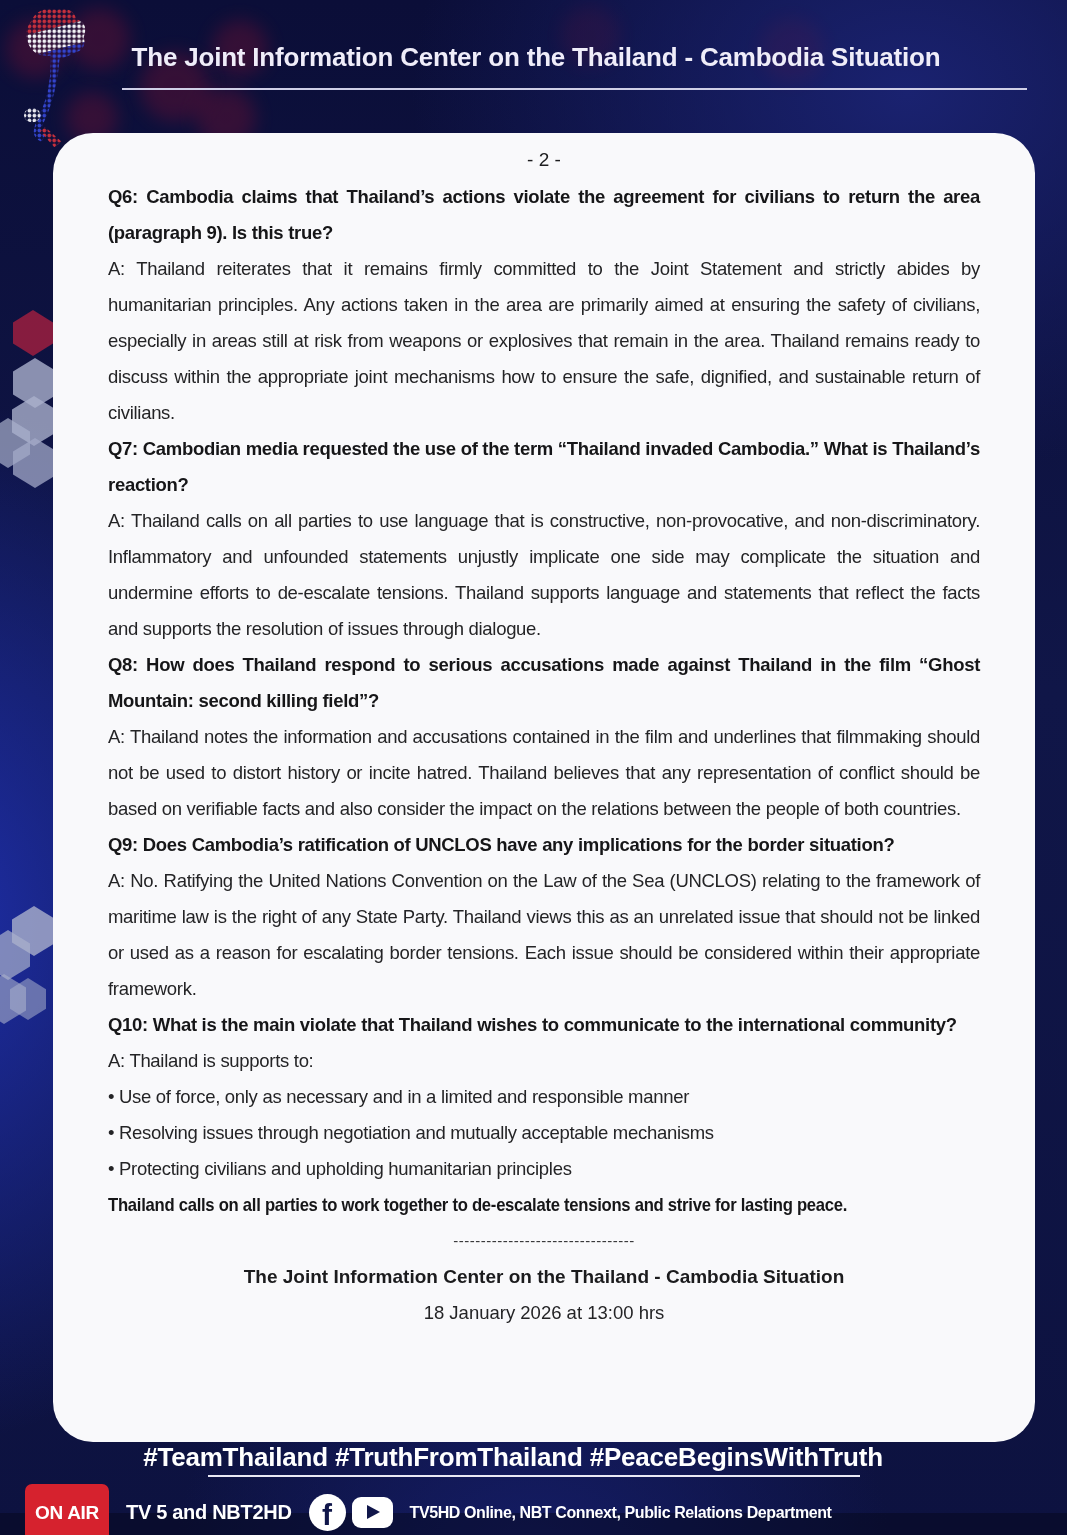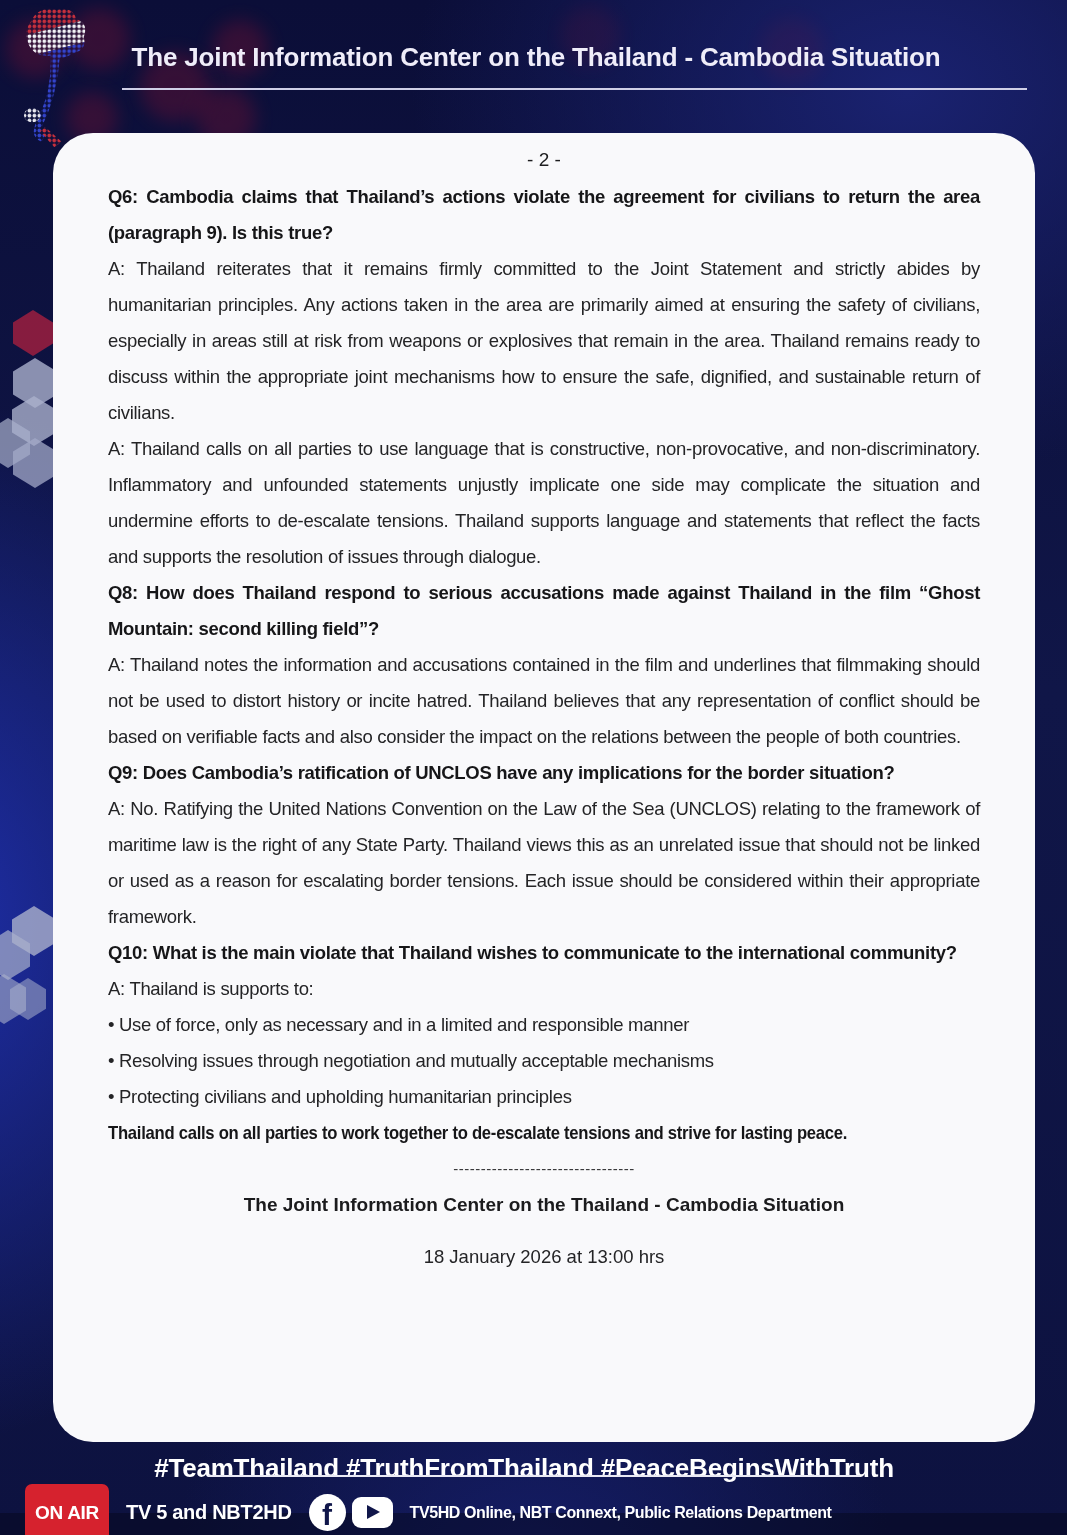--- a/index.html
+++ b/index.html
@@ -23,23 +23,23 @@
   .logo{position:absolute;left:12px;top:4px;}
   
   .card{position:absolute;left:53px;top:133px;width:982px;height:1309px;background:#f9f9fb;
     border-radius:40px;box-sizing:border-box;padding:12px 55px 0;color:#222;}
   .page-num{margin:0 0 4px;text-align:center;font-size:19px;line-height:30px;color:#1d1d1f;}
   .qa{margin:0;font-size:18.5px;line-height:36px;text-align:justify;letter-spacing:-0.3px;color:#242426;}
   .q{font-weight:700;color:#161618;}
   .closing{font-weight:700;white-space:nowrap;transform:scaleX(0.90);transform-origin:left center;text-align:left;color:#161618;}
   .dashes{margin:0;text-align:center;font-size:15px;line-height:36px;letter-spacing:.5px;color:#3a3a3c;}
   .org-line{margin:0;text-align:center;font-size:19px;line-height:36px;font-weight:600;color:#1b1b1d;}
-  .date-line{margin:16px;text-align:center;font-size:18.5px;line-height:36px;color:#242426;}
+  .date-line{margin:0;text-align:center;font-size:18.5px;line-height:36px;color:#242426;}
   
-  .hashtags{position:absolute;left:0;top:1441px;width:1024px;margin:12px;text-align:center;
+  .hashtags{position:absolute;left:0;top:1441px;width:1024px;margin:1px;text-align:center;
     color:#ffffff;font-weight:700;font-size:26px;letter-spacing:-0.2px;}
   .footer-line{position:absolute;left:208px;top:1475px;width:652px;height:2px;background:#e9e9f4;}
   .bottom-bar{position:absolute;left:25px;top:1484px;display:flex;align-items:center;gap:17px;color:#fff;}
   .onair{background:#d6222e;color:#fff;font-weight:700;font-size:19px;line-height:1;
     padding:19px 10px;border-radius:7px;letter-spacing:-0.3px;}
   .channels{font-weight:700;font-size:20px;letter-spacing:-0.3px;}
   .icon-group{display:flex;align-items:center;gap:6px;}
   .fb{width:37px;height:37px;border-radius:50%;background:#fff;color:#10164a;display:flex;
     align-items:center;justify-content:center;font-weight:700;font-size:30px;line-height:1;padding-top:4px;box-sizing:border-box;}
   .yt{width:41px;height:31px;border-radius:9px;background:#fff;position:relative;}
@@ -109,20 +109,21 @@
   </svg>
   <h1 class="header-title">The Joint Information Center on the Thailand - Cambodia Situation</h1>
   <div class="header-underline"></div>
 </div>
 
 <div class="card">
   <p class="page-num">- 2 -</p>
 
   <p class="qa q">Q6: Cambodia claims that Thailand’s actions violate the agreement for civilians to return the area (paragraph 9). Is this true?</p>
   <p class="qa">A: Thailand reiterates that it remains firmly committed to the Joint Statement and strictly abides by humanitarian principles. Any actions taken in the area are primarily aimed at ensuring the safety of civilians, especially in areas still at risk from weapons or explosives that remain in the area. Thailand remains ready to discuss within the appropriate joint mechanisms how to ensure the safe, dignified, and sustainable return of civilians.</p>
+  <p class="qa q">Q7: Cambodian media requested the use of the term “Thailand invaded Cambodia.” What is Thailand’s reaction?</p>
   <p class="qa">A: Thailand calls on all parties to use language that is constructive, non-provocative, and non-discriminatory. Inflammatory and unfounded statements unjustly implicate one side may complicate the situation and undermine efforts to de-escalate tensions. Thailand supports language and statements that reflect the facts and supports the resolution of issues through dialogue.</p>
   <p class="qa q">Q8: How does Thailand respond to serious accusations made against Thailand in the film “Ghost Mountain: second killing field”?</p>
   <p class="qa">A: Thailand notes the information and accusations contained in the film and underlines that filmmaking should not be used to distort history or incite hatred. Thailand believes that any representation of conflict should be based on verifiable facts and also consider the impact on the relations between the people of both countries.</p>
   <p class="qa q">Q9: Does Cambodia’s ratification of UNCLOS have any implications for the border situation?</p>
   <p class="qa">A: No. Ratifying the United Nations Convention on the Law of the Sea (UNCLOS) relating to the framework of maritime law is the right of any State Party. Thailand views this as an unrelated issue that should not be linked or used as a reason for escalating border tensions. Each issue should be considered within their appropriate framework.</p>
   <p class="qa q">Q10: What is the main violate that Thailand wishes to communicate to the international community?</p>
   <p class="qa">A: Thailand is supports to:</p>
   <p class="qa">• Use of force, only as necessary and in a limited and responsible manner</p>
   <p class="qa">• Resolving issues through negotiation and mutually acceptable mechanisms</p>
   <p class="qa">• Protecting civilians and upholding humanitarian principles</p>

